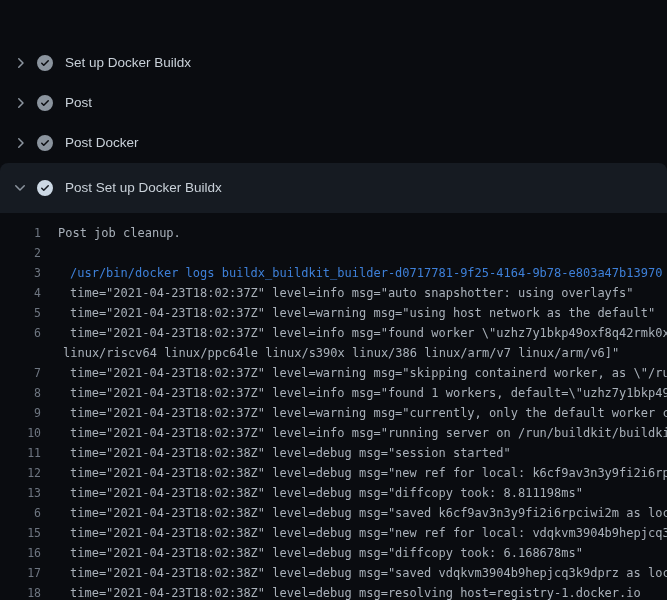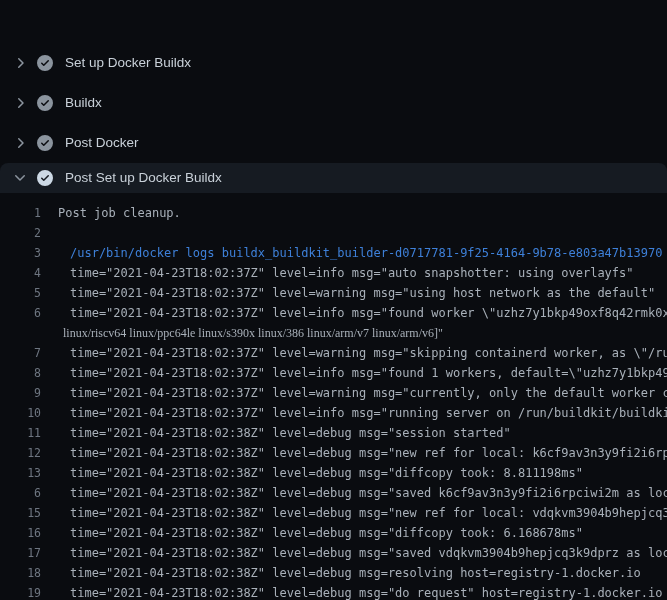--- a/index.html
+++ b/index.html
@@ -9,21 +9,21 @@
     font-family:"Liberation Sans","DejaVu Sans",sans-serif;
   }
   .viewer{width:667px;height:600px;position:relative;margin-top:43px;}
 
   
   .step-row{
     display:flex;align-items:center;height:40px;
     padding-left:12px;box-sizing:border-box;cursor:pointer;
   }
   .step-row.expanded{
-    height:30px;background:var(--header-bg,#161b22);
+    height:50px;background:var(--header-bg,#161b22);
     border-radius:8px 8px 0 0;
   }
   .chev{width:16px;height:16px;flex:0 0 16px;margin-right:9px;}
   .chev svg{display:block;fill:var(--icon-gray,#8b949e);}
   .check{width:16px;height:16px;flex:0 0 16px;margin-right:12px;}
   .check svg{display:block;}
   .check svg path{fill:var(--icon-gray,#8b949e);}
   .step-row.expanded .check svg path{fill:var(--icon-bright,#cdd9e5);}
   .step-label{
     color:var(--step-label,#c9d1d9);font-size:13.5px;line-height:16px;
@@ -38,21 +38,21 @@
   .log-row{display:flex;height:20px;line-height:20px;white-space:pre;}
   .ln{
     flex:0 0 41px;width:41px;text-align:right;
     color:var(--line-number,#6e7681);text-decoration:none;
     font-size:11.5px;cursor:pointer;
   }
   .txt{color:var(--log-text,#a9b1ba);overflow:hidden;}
   .txt.command{color:var(--command-blue,#3e80d9);}
   .indent-plain{padding-left:17px;}
   .indent-group{padding-left:29px;}
-  .indent-cont{padding-left:22px;font-family:Liberation Serif, serif;}
+  .indent-cont{padding-left:22px;}
   .toggle{
     display:inline-block;width:11px;font-size:8.5px;
     vertical-align:1px;cursor:pointer;
   }
 </style>
 </head>
 <body>
 
 <div class="viewer">
   <div id="steps-list">
@@ -73,21 +73,21 @@
         <span class="chev">
           <svg width="16" height="16" viewBox="0 0 16 16">
             <path d="M6.22 3.22a.75.75 0 0 1 1.06 0l4.25 4.25a.75.75 0 0 1 0 1.06l-4.25 4.25a.751.751 0 0 1-1.042-.018.751.751 0 0 1-.018-1.042L9.94 8 6.22 4.28a.75.75 0 0 1 0-1.06Z"></path>
           </svg>
         </span>
         <span class="check">
           <svg width="16" height="16" viewBox="0 0 16 16">
             <path fill-rule="evenodd" d="M8 16A8 8 0 1 1 8 0a8 8 0 0 1 0 16Zm3.78-9.72a.751.751 0 0 0-.018-1.042.751.751 0 0 0-1.042-.018L6.75 9.19 5.28 7.72a.751.751 0 0 0-1.042.018.751.751 0 0 0-.018 1.042l2 2a.75.75 0 0 0 1.06 0Z"></path>
           </svg>
         </span>
-        <span class="step-label">Buildx</span>
+        <span class="step-label">Post</span>
       </div>
       <div class="step-row">
         <span class="chev">
           <svg width="16" height="16" viewBox="0 0 16 16">
             <path d="M6.22 3.22a.75.75 0 0 1 1.06 0l4.25 4.25a.75.75 0 0 1 0 1.06l-4.25 4.25a.751.751 0 0 1-1.042-.018.751.751 0 0 1-.018-1.042L9.94 8 6.22 4.28a.75.75 0 0 1 0-1.06Z"></path>
           </svg>
         </span>
         <span class="check">
           <svg width="16" height="16" viewBox="0 0 16 16">
             <path fill-rule="evenodd" d="M8 16A8 8 0 1 1 8 0a8 8 0 0 1 0 16Zm3.78-9.72a.751.751 0 0 0-.018-1.042.751.751 0 0 0-1.042-.018L6.75 9.19 5.28 7.72a.751.751 0 0 0-1.042.018.751.751 0 0 0-.018 1.042l2 2a.75.75 0 0 0 1.06 0Z"></path>

